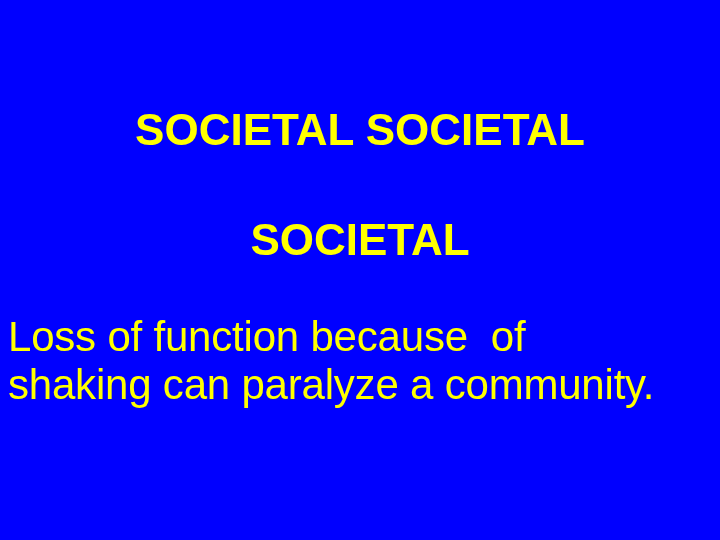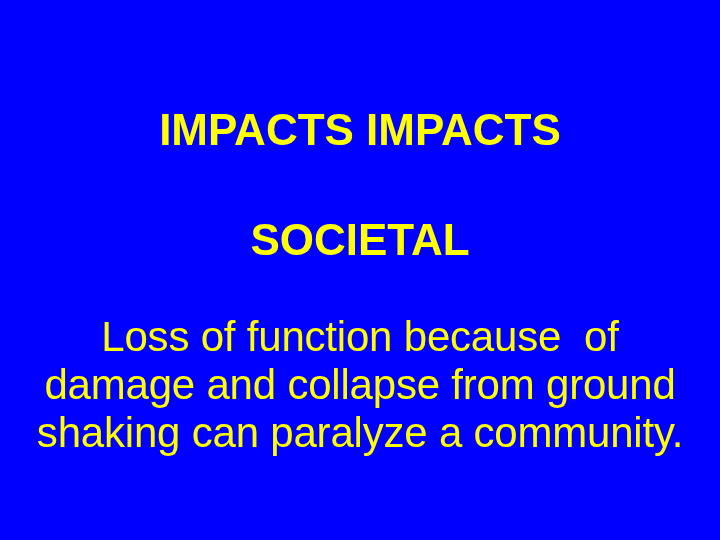--- a/index.html
+++ b/index.html
@@ -46,40 +46,39 @@
     font-weight: bold;
     line-height: 1.0;
     letter-spacing: 0px;
     white-space: pre;
   }
   .slide-body {
     position: absolute;
     left: 8px;
     right: 8px;
     top: 313px;
-    text-align: center;
+    text-align: left;
     color: #ffff00;
     font-size: 42px;
     font-weight: normal;
     line-height: 48px;
     letter-spacing: -0.2px;
   }
   .body-line {
     display: block;
     white-space: pre;
   }
 </style>
 </head>
 <body style="background: rgb(0, 0, 255);">
 
 <div id="slide" style="background: rgb(0, 0, 255);">
 
-  <div class="slide-title" style="color: rgb(255, 255, 0);">IMPACTS IMPACTS</div>
+  <div class="slide-title" style="color: rgb(255, 255, 0);">SOCIETAL SOCIETAL</div>
 
   <div class="slide-subtitle" style="color: rgb(255, 255, 0);">SOCIETAL</div>
 
   <div class="slide-body" style="color: rgb(255, 255, 0);">
     <span class="body-line">Loss of function because  of</span>
-    <span class="body-line">damage and collapse from ground</span>
     <span class="body-line">shaking can paralyze a community.</span>
   </div>
 
 </div>
 
 </body></html>

